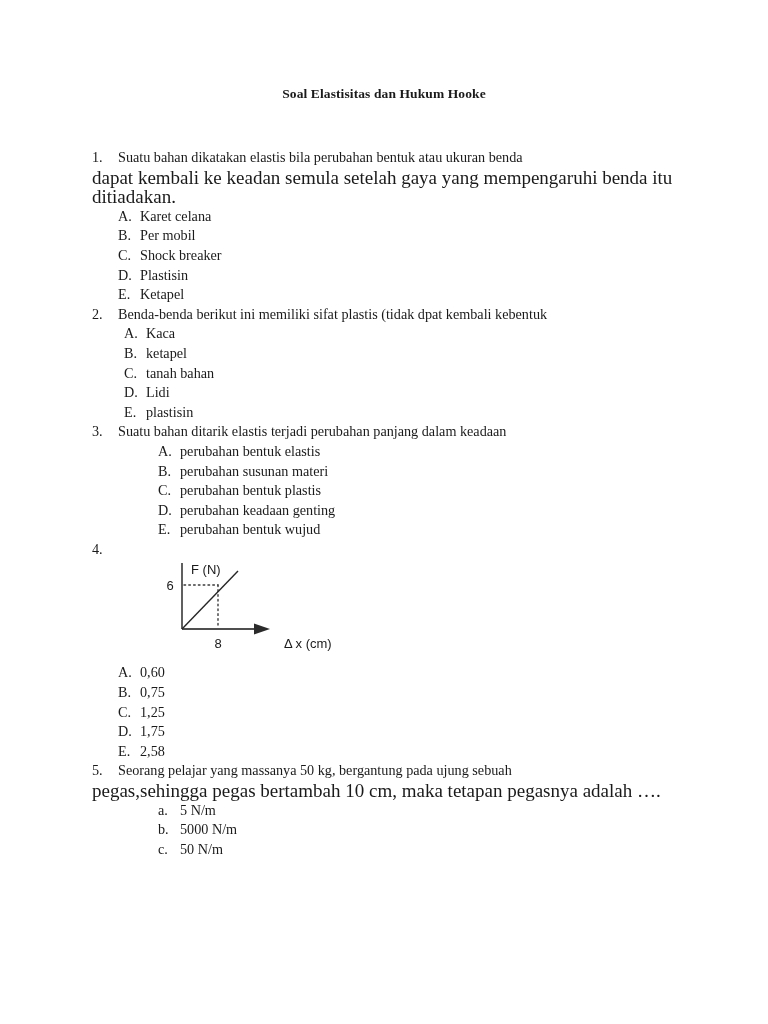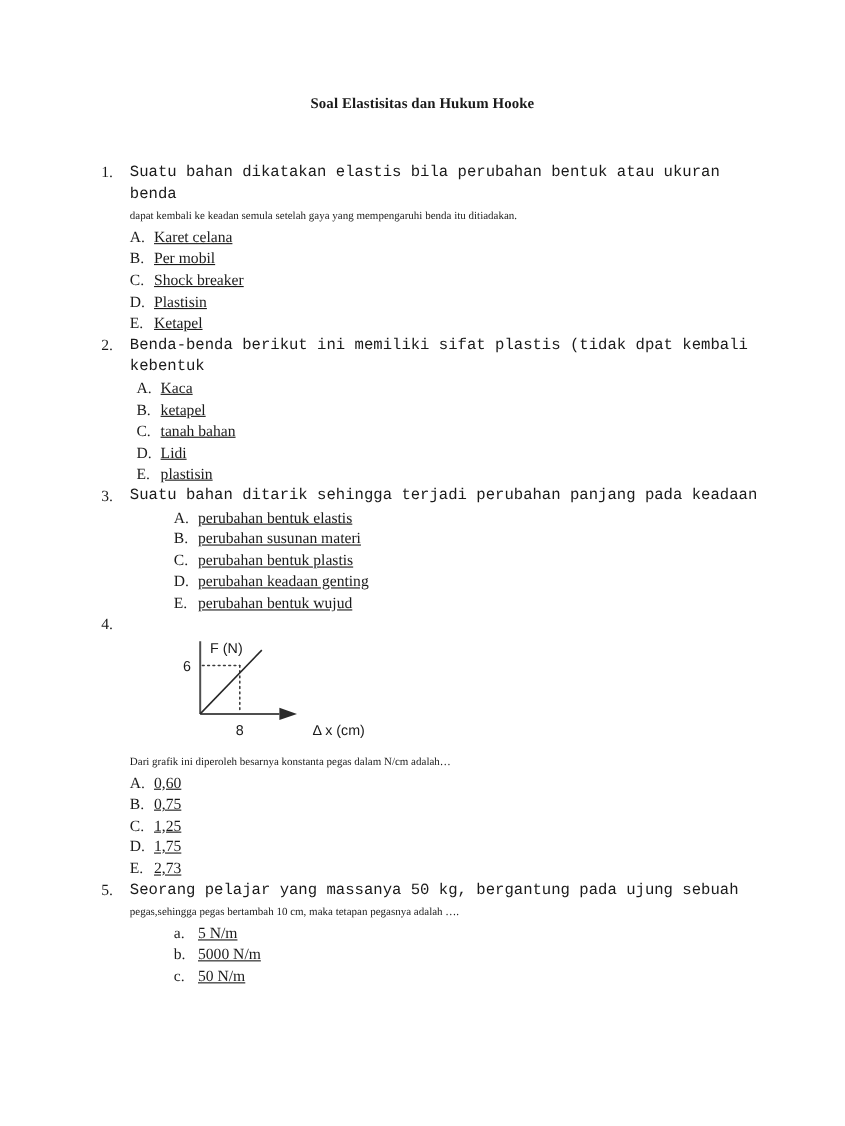--- a/index.html
+++ b/index.html
@@ -50,45 +50,42 @@
     font-size: 14.2px;
     line-height: 19.6px;
   }
   .qnum {
     width: 26px;
     flex: 0 0 26px;
     text-align: left;
   }
   .qtext {
     flex: 1 1 auto;
-    font-family: Liberation Mono, monospace;
   }
   .qline {
-    margin-left: 26px;
-    font-size: 10px;
+    font-size: 19px;
     line-height: 19.6px;
   }
   .opts {
     margin: 0;
     padding: 0;
     list-style: none;
   }
   .opt {
     display: flex;
     align-items: flex-start;
     font-size: 14.2px;
     line-height: 19.6px;
   }
   .opt-letter {
     width: 22px;
     flex: 0 0 22px;
   }
   .opt-text {
     flex: 1 1 auto;
-    text-decoration: underline;
   }
   
   .ind-0 { margin-left: 26px; }
   .ind-1 { margin-left: 32px; }
   .ind-2 { margin-left: 66px; }
 
   
   .graph-wrap {
     position: relative;
     height: 104px;
@@ -191,21 +188,21 @@
         <li class="opt">
           <span class="opt-letter">E.</span>
           <span class="opt-text">plastisin</span>
         </li>
       </ul>
     </div>
 
     <div class="qitem">
       <div class="qrow">
         <span class="qnum">3.</span>
-        <span class="qtext">Suatu bahan ditarik sehingga terjadi perubahan panjang pada keadaan</span>
+        <span class="qtext">Suatu bahan ditarik elastis terjadi perubahan panjang dalam keadaan</span>
       </div>
       <ul class="opts ind-2">
         <li class="opt">
           <span class="opt-letter">A.</span>
           <span class="opt-text">perubahan bentuk elastis</span>
         </li>
         <li class="opt">
           <span class="opt-letter">B.</span>
           <span class="opt-text">perubahan susunan materi</span>
         </li>
@@ -245,41 +242,40 @@
 
           <line class="data-line" x1="20" y1="70" x2="76" y2="12"></line>
 
           <text class="g-label" x="29" y="15">F (N)</text>
           <text class="g-tick" x="8" y="31" text-anchor="middle">6</text>
           <text class="g-tick" x="56" y="89" text-anchor="middle">8</text>
           <text class="g-label" x="122" y="89">Δ x (cm)</text>
         </svg>
       </div>
 
-      <div class="qline">Dari grafik ini diperoleh besarnya konstanta pegas dalam N/cm adalah…</div>
       <ul class="opts ind-0">
         <li class="opt">
           <span class="opt-letter">A.</span>
           <span class="opt-text">0,60</span>
         </li>
         <li class="opt">
           <span class="opt-letter">B.</span>
           <span class="opt-text">0,75</span>
         </li>
         <li class="opt">
           <span class="opt-letter">C.</span>
           <span class="opt-text">1,25</span>
         </li>
         <li class="opt">
           <span class="opt-letter">D.</span>
           <span class="opt-text">1,75</span>
         </li>
         <li class="opt">
           <span class="opt-letter">E.</span>
-          <span class="opt-text">2,73</span>
+          <span class="opt-text">2,58</span>
         </li>
       </ul>
     </div>
 
     <div class="qitem">
       <div class="qrow">
         <span class="qnum">5.</span>
         <span class="qtext">Seorang pelajar yang massanya 50 kg, bergantung pada ujung sebuah</span>
       </div>
       <div class="qline">pegas,sehingga pegas bertambah 10 cm, maka tetapan pegasnya adalah ….</div>

